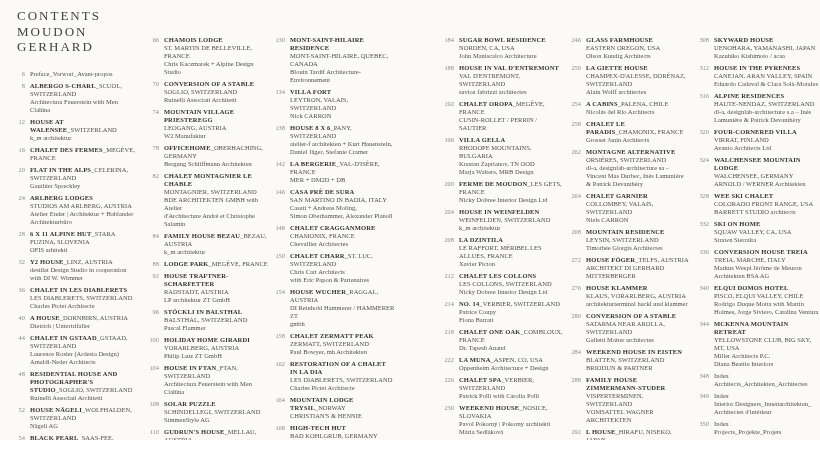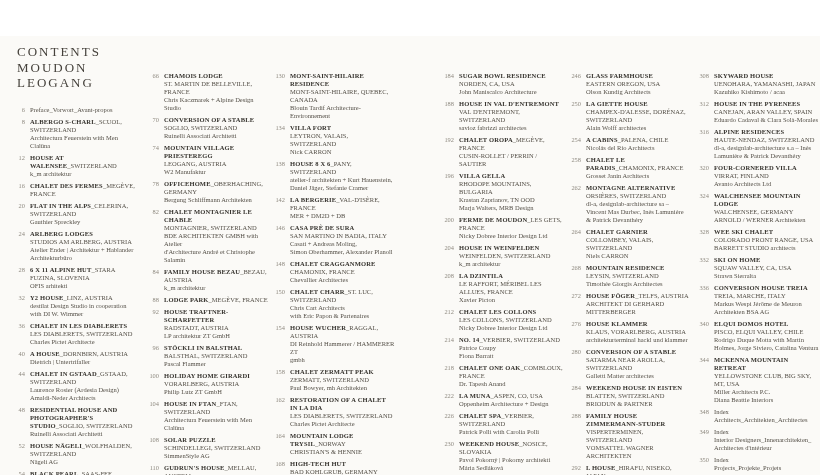--- a/index.html
+++ b/index.html
@@ -3,21 +3,20 @@
 <meta charset="utf-8">
 <style>
   html,body{margin:0;padding:0;}
   .page{
     position:relative;
     width:820px;height:440px;
     background:#fbfaf7;
     font-family:"Liberation Serif","DejaVu Serif",serif;
     color:#44403a;
     overflow:hidden;
-    margin-top:36px;
   }
   .heading{
     position:absolute;left:17px;top:8px;
     font-size:13px;letter-spacing:2px;line-height:15.5px;
     color:#45413b;
   }
   .heading div{white-space:nowrap;}
   .col{position:absolute;width:132px;}
   .entry{display:flex;margin-bottom:4px;}
   .num{
@@ -29,21 +28,21 @@
   .tail{font-weight:normal;color:#555048;}
   .line{}
 </style>
 </head>
 <body>
 
 <div class="page">
   <div class="heading">
     <div>CONTENTS</div>
     <div>MOUDON</div>
-    <div>LEOGANG</div>
+    <div>GERHARD</div>
   </div>
   <div id="columns-root">
       <div class="col" style="left: 3px; top: 70px;">
         <div class="entry">
           <div class="num">6</div>
           <div class="body">
             <div><span class="tail">Preface_Vorwort_Avant-propos</span></div>
           </div>
         </div>
         <div class="entry">

